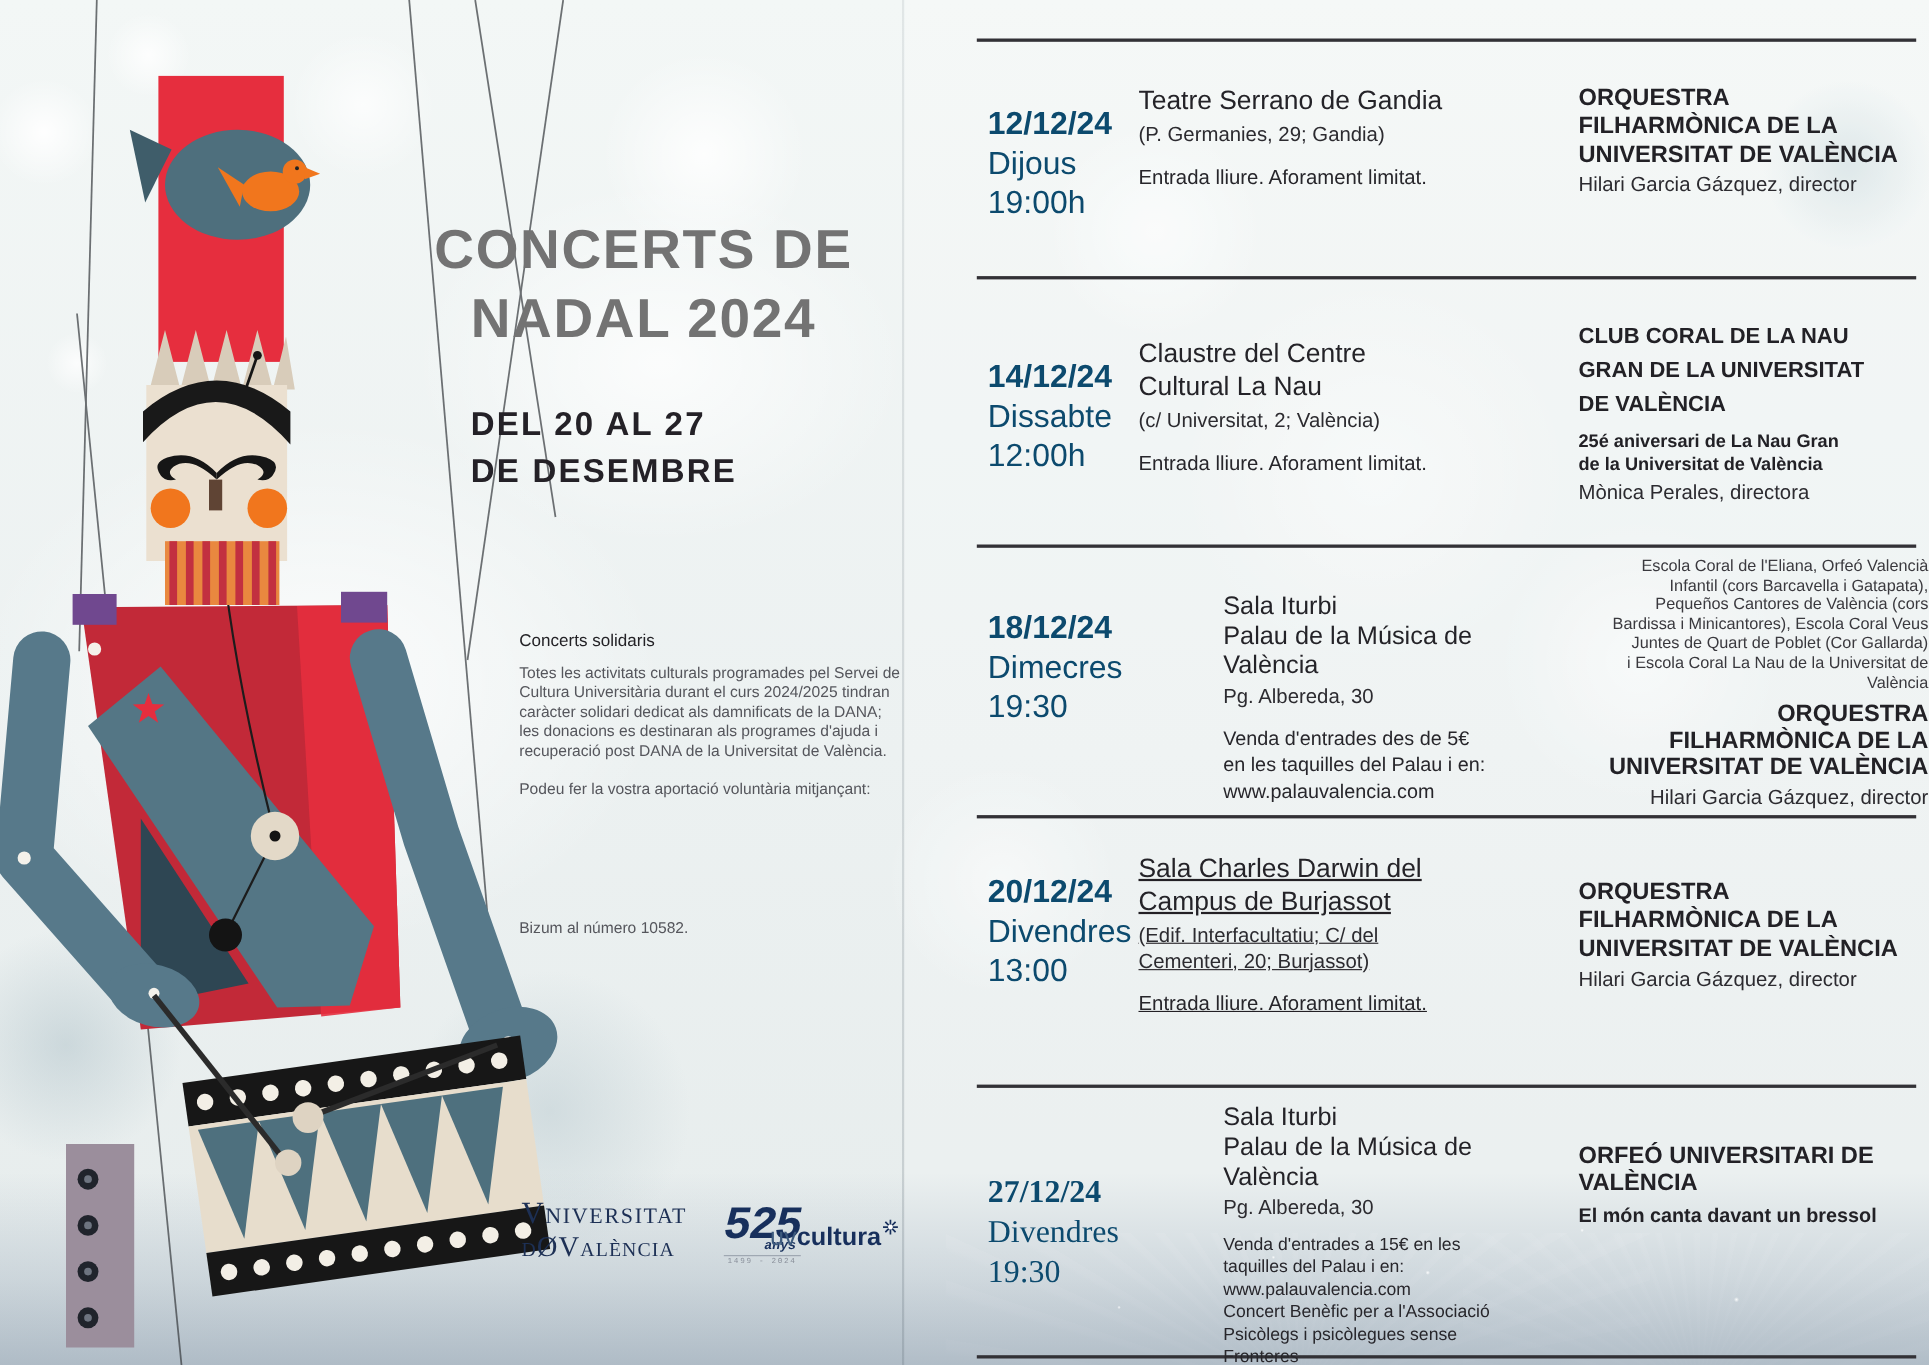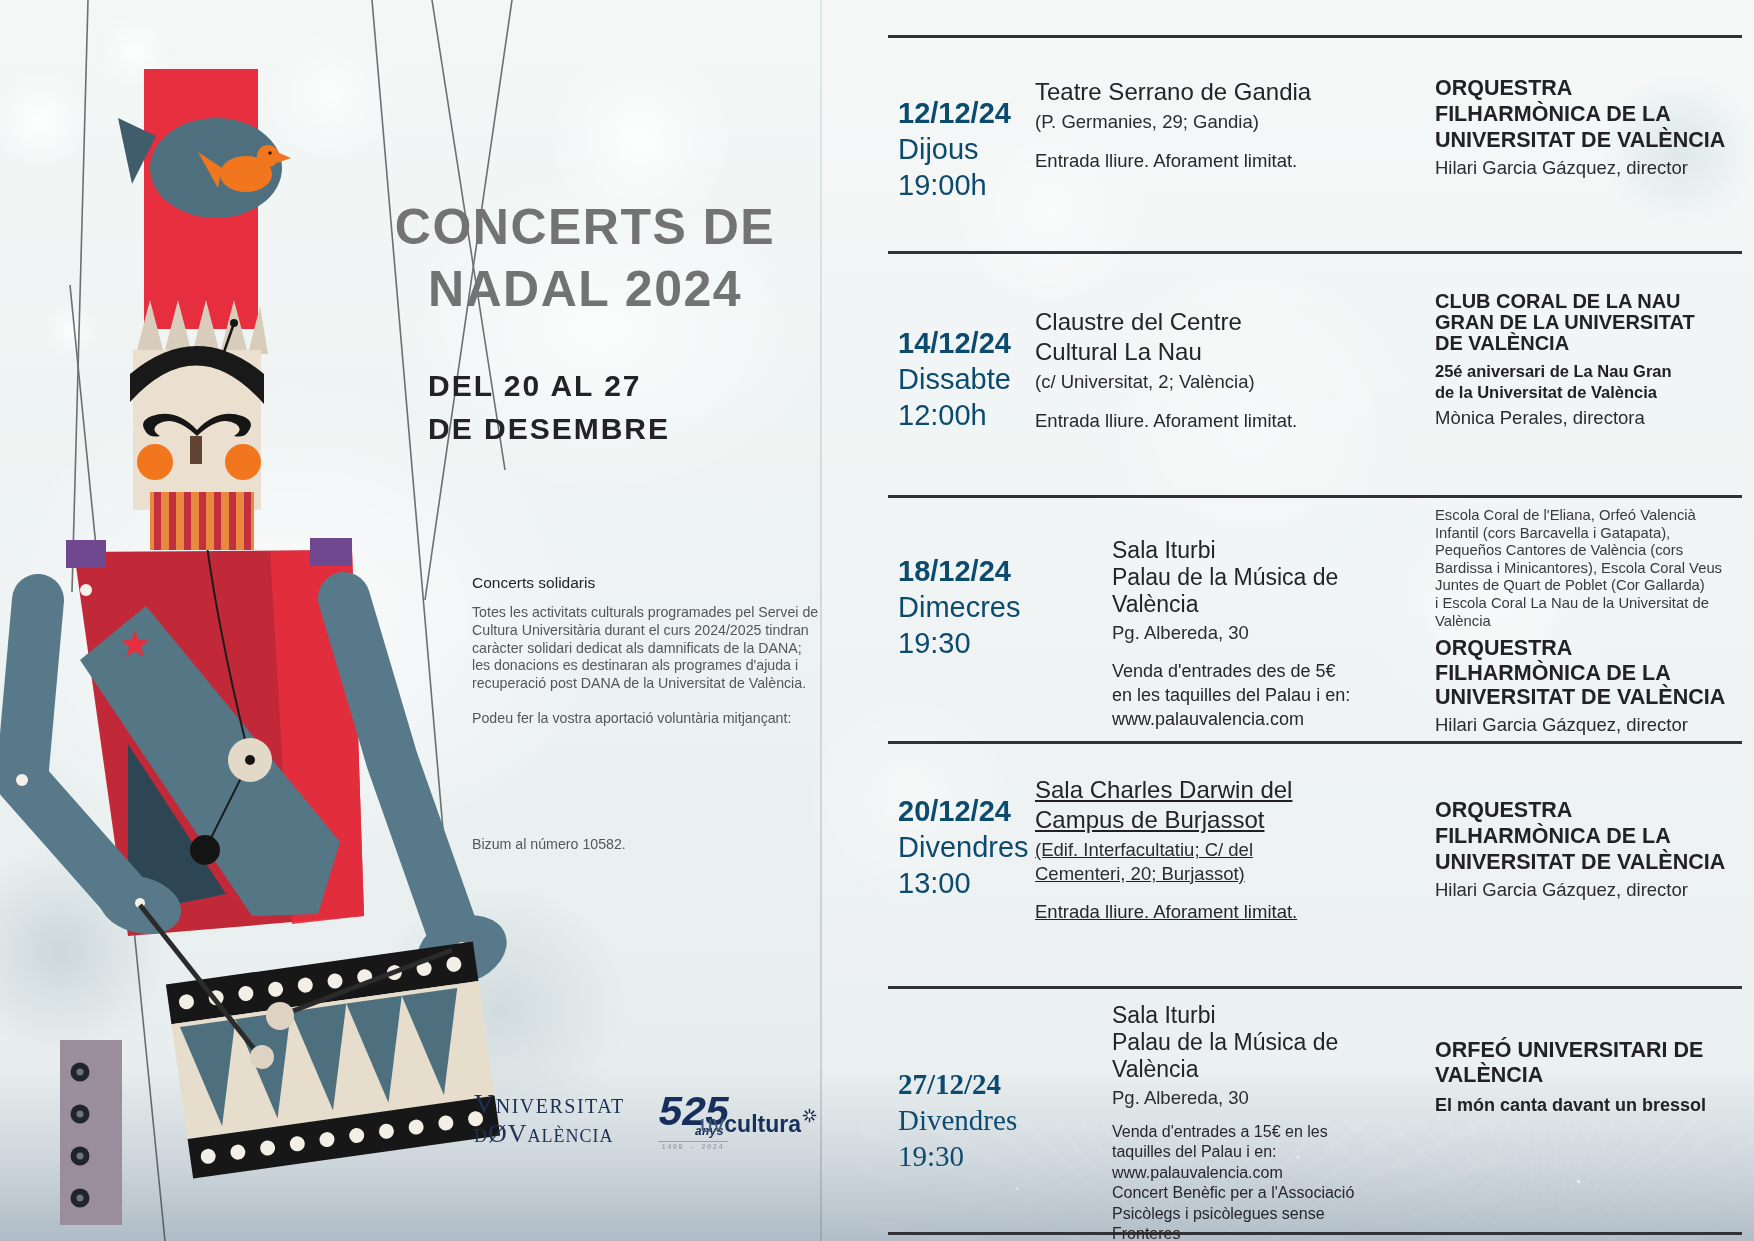--- a/index.html
+++ b/index.html
@@ -83,32 +83,32 @@
   .venue{left:213px;width:300px;}
   .e3 .venue,.e5 .venue{left:290px;width:255px;}
   .perf{left:613px;width:318px;}
   .v-name{font-size:24px;line-height:30px;color:#242328;}
   .e3 .v-name,.e5 .v-name{font-size:23px;line-height:27px;}
   .v-addr{font-size:18.5px;line-height:23.5px;color:#2c2b30;margin-top:3px;}
   .v-note{font-size:18.5px;line-height:24px;color:#27262b;margin-top:15px;}
   .e3 .v-note{font-size:18px;line-height:24px;margin-top:14px;}
   .e5 .v-note{font-size:16px;line-height:20.5px;margin-top:12px;}
   .p-name{font-size:21.5px;line-height:26px;font-weight:700;color:#222126;}
-  .e2 .p-name{font-size:20px;line-height:21px;}
+  .e2 .p-name{font-size:20px;line-height:31px;}
   .e3 .p-name{line-height:24.5px;}
   .e5 .p-name{line-height:25px;}
   .p-prog{font-size:16.5px;line-height:21px;font-weight:700;color:#222126;margin-top:7px;}
   .e5 .p-prog{font-size:18px;line-height:22px;margin-top:6px;}
   .p-dir{font-size:18.5px;line-height:23px;color:#2c2b30;margin-top:3px;}
   .p-choirs{font-size:14.8px;line-height:17.6px;color:#3a393e;margin-bottom:6px;}
   .p-solo{font-size:18px;line-height:22px;color:#2c2b30;margin-top:10px;}
   
   .e1 .date{top:60px;} .e1 .venue{top:42px;} .e1 .perf{top:40px;}
   .e2 .date{top:74px;} .e2 .venue{top:56px;} .e2 .perf{top:40px;}
-  .e3 .date{top:58px;} .e3 .venue{top:42px;} .e3 .perf{top:12px;}
+  .e3 .date{top:58px;} .e3 .venue{top:42px;} .e3 .perf{top:12px;text-align:right;}
   .e4 .date{top:52px;} .e4 .venue{top:34px;text-decoration:underline;} .e4 .perf{top:56px;}
   .e5 .date{top:80px;font-family:Liberation Serif, serif;} .e5 .venue{top:16px;} .e5 .perf{top:52px;}
 </style>
 </head>
 <body>
 
 <div class="canvas">
   <div class="bokeh"></div>
   <div class="page-right-tint"></div>
   <div class="rays r1"></div>

